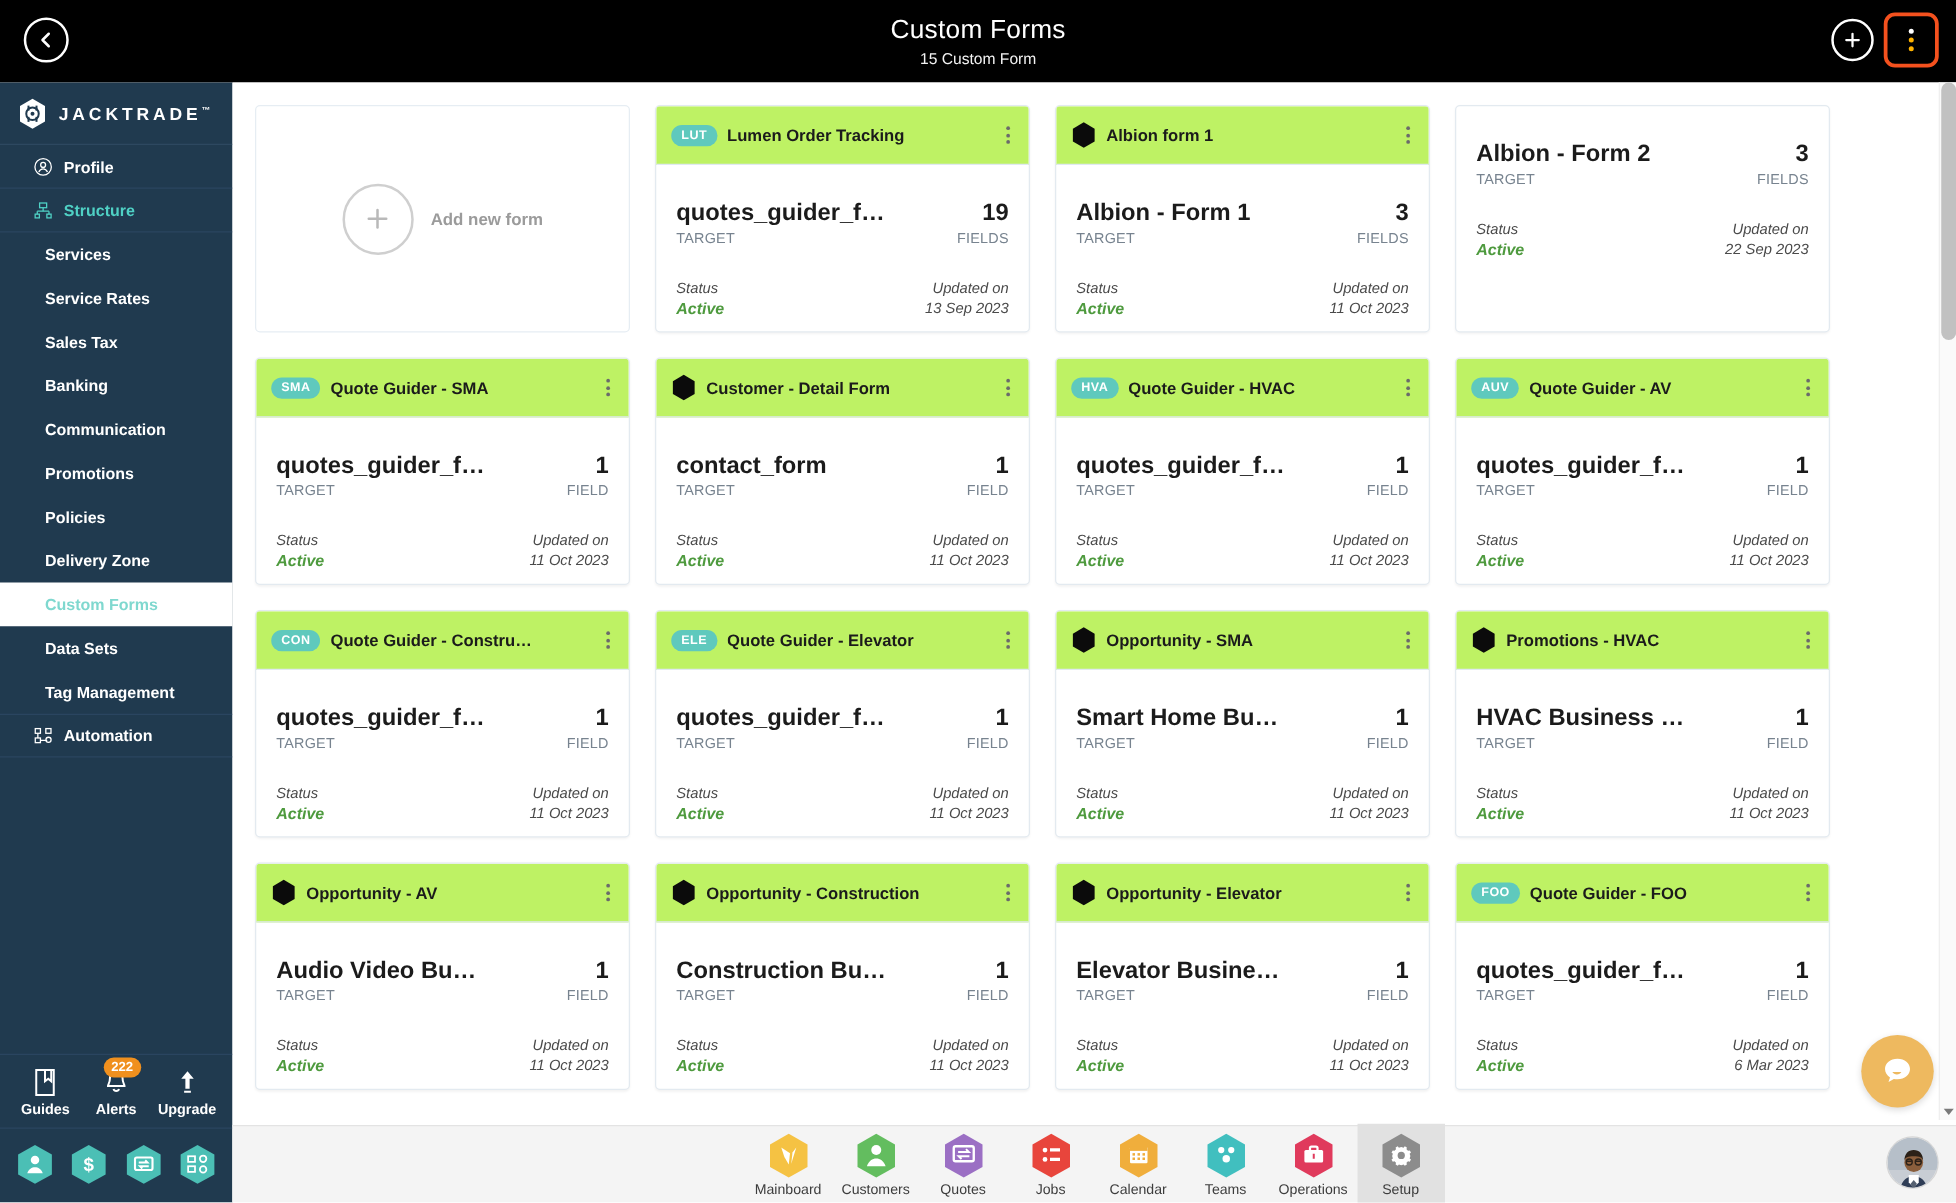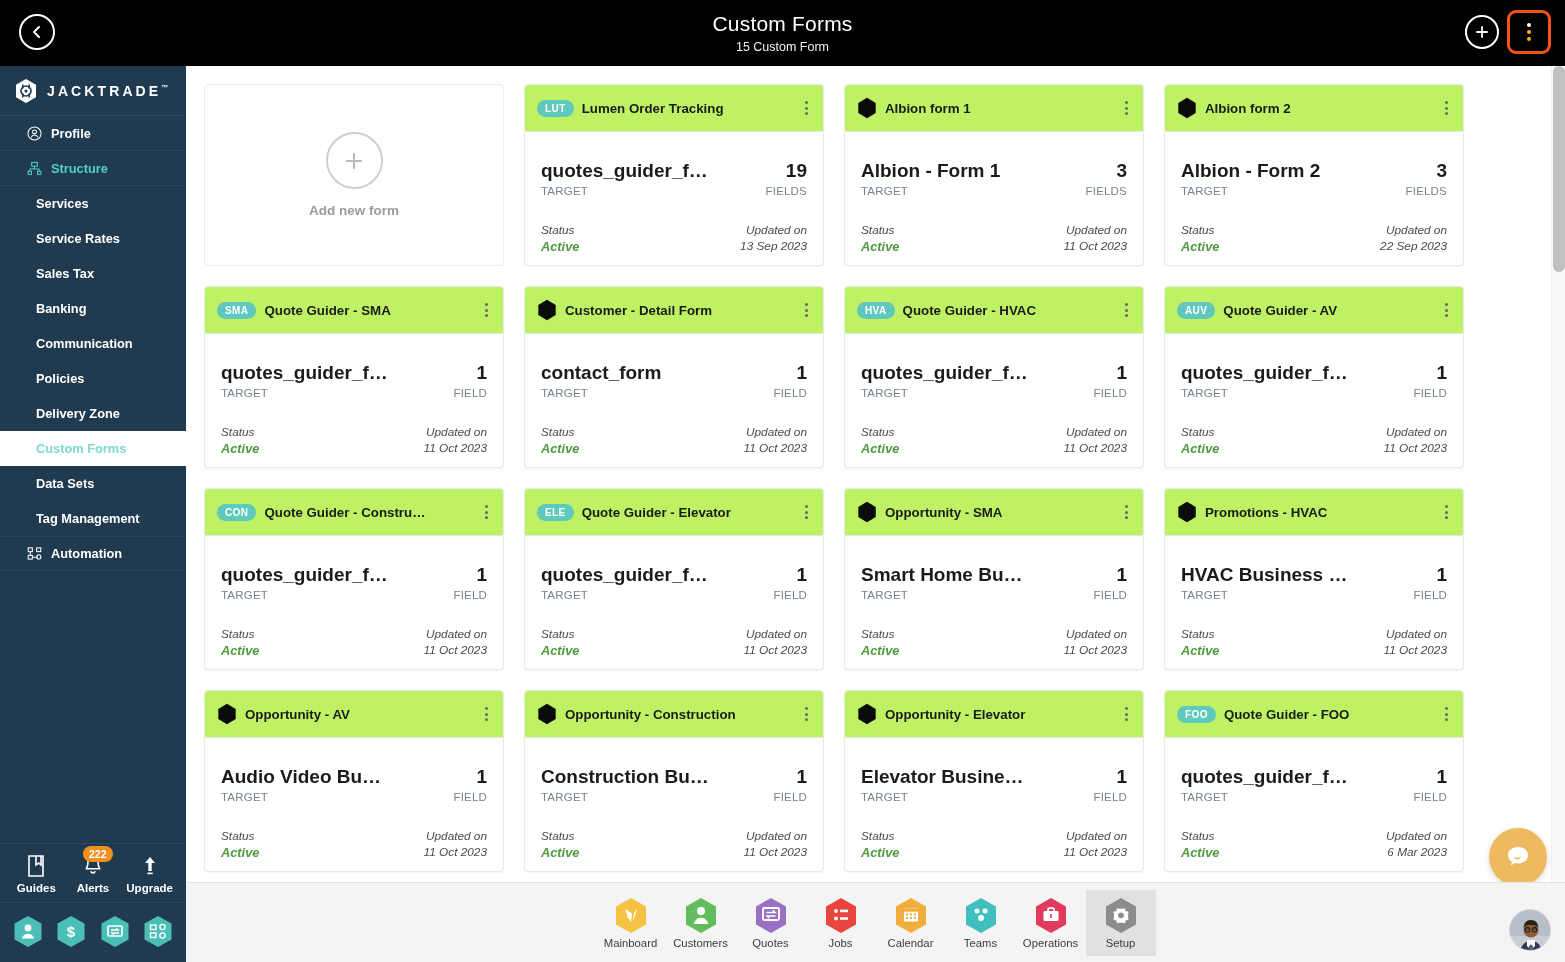--- a/index.html
+++ b/index.html
@@ -125,21 +125,21 @@
   .fields-lbl { font-size: 11.5px; color: #77838f; text-align: right; margin-top: 2px; letter-spacing: .2px; }
   .row-bot { display: flex; justify-content: space-between; align-items: flex-start; margin-top: 26px; font-style: italic; }
   .status-lbl { font-size: 11.8px; color: #4a4a4a; }
   .status-val { font-size: 12.8px; font-weight: 700; color: #4e9a3e; margin-top: 2px; }
   .upd-lbl { font-size: 11.8px; color: #4a4a4a; text-align: right; }
   .upd-val { font-size: 11.8px; color: #4a4a4a; text-align: right; margin-top: 2px; }
 
   .add-card {
     width: 300px; height: 182px; background: #ffffff;
     border: 1px solid #e6edf3; border-radius: 4px;
-    display: flex; flex-direction: column; align-items: center; justify-content: center;
+    display: flex; flex-direction: row; align-items: center; justify-content: center;
     gap: 14px; cursor: pointer;
   }
   .add-circle {
     width: 57px; height: 57px; border-radius: 50%; border: 2px solid #cfcfcf;
     display: flex; align-items: center; justify-content: center;
   }
   .add-label { font-size: 13.5px; font-weight: 700; color: #9b9b9b; }
 
   
   .scrollbar { position: absolute; right: 0; top: 0; width: 14px; height: 830px; background: #fafafa; border-left: 1px solid #efefef; }
@@ -148,21 +148,21 @@
 
   
   .chat-fab {
     position: absolute; right: 18px; bottom: 76px; width: 58px; height: 58px;
     border-radius: 50%; background: #eeb95f; display: flex; align-items: center; justify-content: center;
     cursor: pointer; box-shadow: 0 2px 6px rgba(0,0,0,.15);
   }
 
   
   .bottomnav {
-    position: absolute; left: 0; bottom: 0; width: 1379px; height: 80px;
+    position: absolute; left: 0; bottom: 0; width: 1379px; height: 62px;
     background: #f4f4f4; border-top: 1px solid #e3e3e3;
     display: flex; align-items: center; justify-content: center; gap: 0px;
   }
   .bn-item {
     width: 70px; height: 66px; display: flex; flex-direction: column;
     align-items: center; justify-content: center; gap: 3px; cursor: pointer;
   }
   .bn-item.active { background: #e1e1e1; }
   .bn-label { font-size: 11.3px; color: #3c3c3c; }
   .bn-hex { width: 34px; height: 37px; }
@@ -254,20 +254,23 @@
       <div class="nav-item sub">
           <span>Sales Tax</span>
         </div>
       <div class="nav-item sub">
           <span>Banking</span>
         </div>
       <div class="nav-item sub">
           <span>Communication</span>
         </div>
       <div class="nav-item sub">
+          <span>Promotions</span>
+        </div>
+      <div class="nav-item sub">
           <span>Policies</span>
         </div>
       <div class="nav-item sub">
           <span>Delivery Zone</span>
         </div>
       <div class="nav-item sub active">
           <span>Custom Forms</span>
         </div>
       <div class="nav-item sub">
           <span>Data Sets</span>
@@ -417,31 +420,20 @@
                     <div class="status-lbl">Status</div>
                     <div class="status-val">Active</div>
                   </div>
                   <div>
                     <div class="upd-lbl">Updated on</div>
                     <div class="upd-val">11 Oct 2023</div>
                   </div>
                 </div>
               </div>
             </div><div class="card">
-              <div class="card-head">
-                <svg viewBox="0 0 20 22" class="hex-black">
-                  <polygon points="10,0.8 18.7,5.9 18.7,16.1 10,21.2 1.3,16.1 1.3,5.9" fill="#0b0b0b"></polygon>
-                </svg>
-                <span class="card-title">Albion form 2</span>
-                <span class="card-kebab">
-                  <i></i>
-                  <i></i>
-                  <i></i>
-                </span>
-              </div>
               <div class="card-body">
                 <div class="row-top">
                   <div>
                     <div class="target-name">Albion - Form 2</div>
                     <div class="target-lbl">TARGET</div>
                   </div>
                   <div>
                     <div class="fields-num">3</div>
                     <div class="fields-lbl">FIELDS</div>
                   </div>

